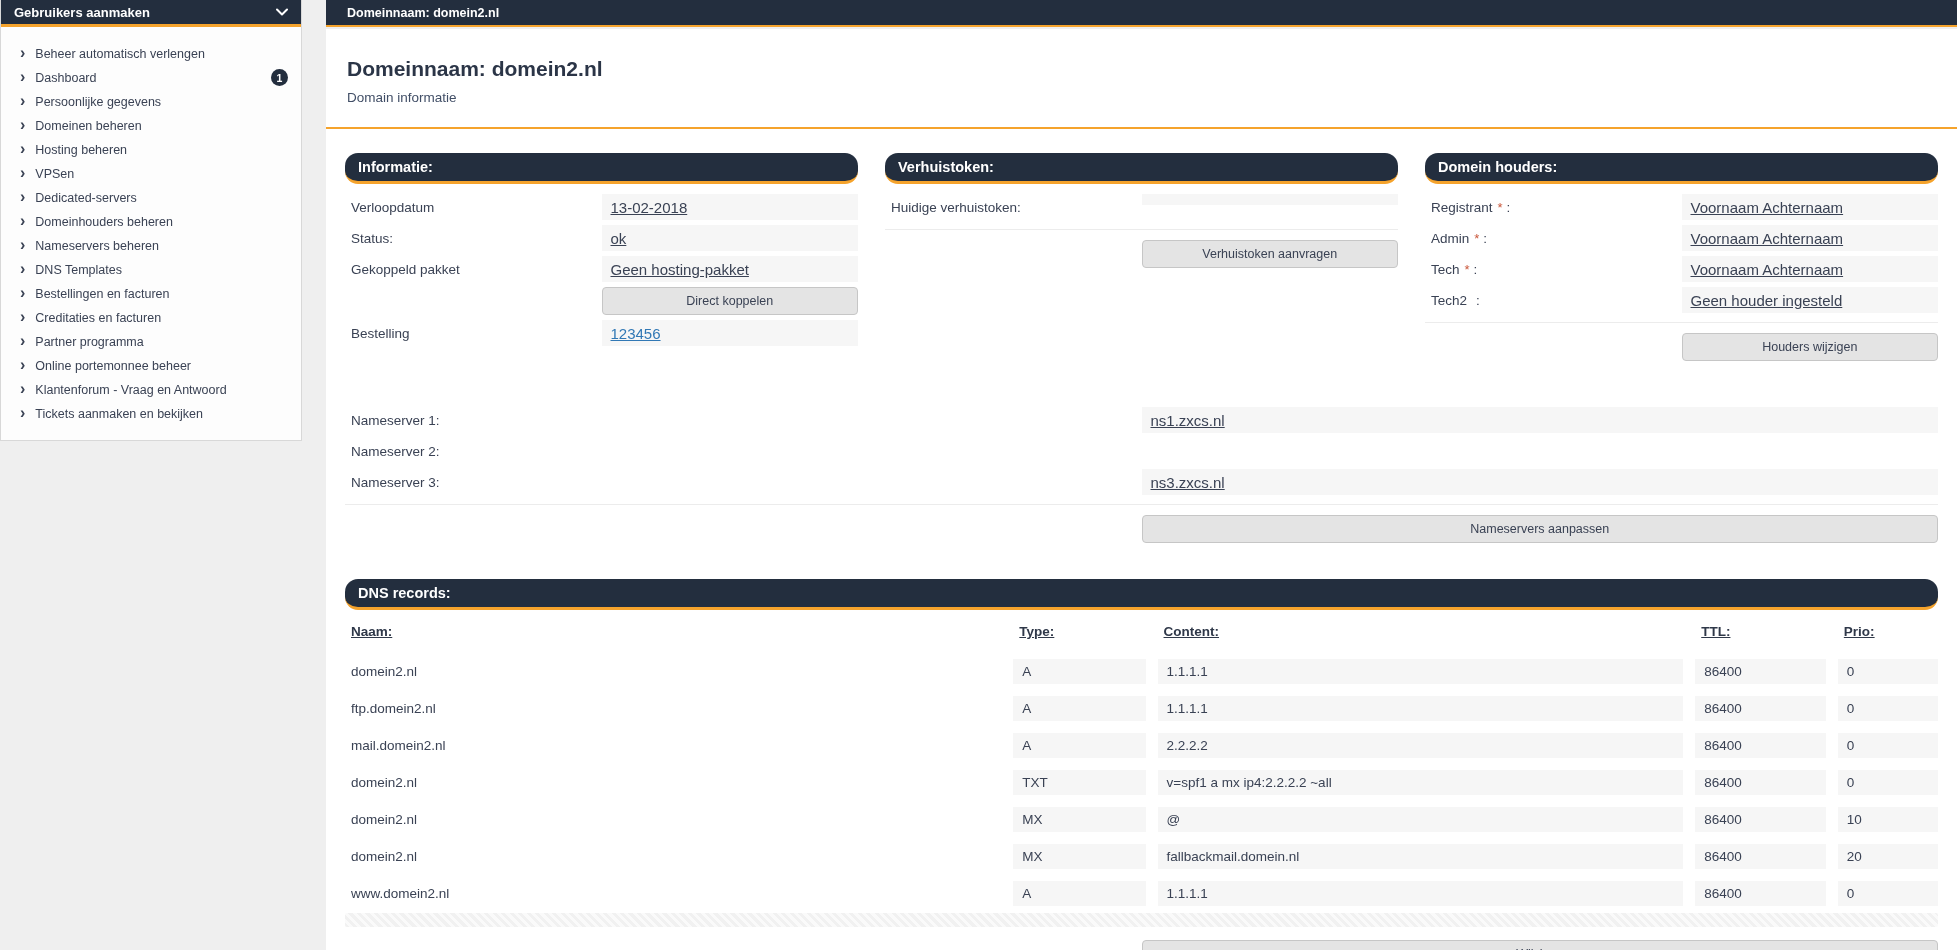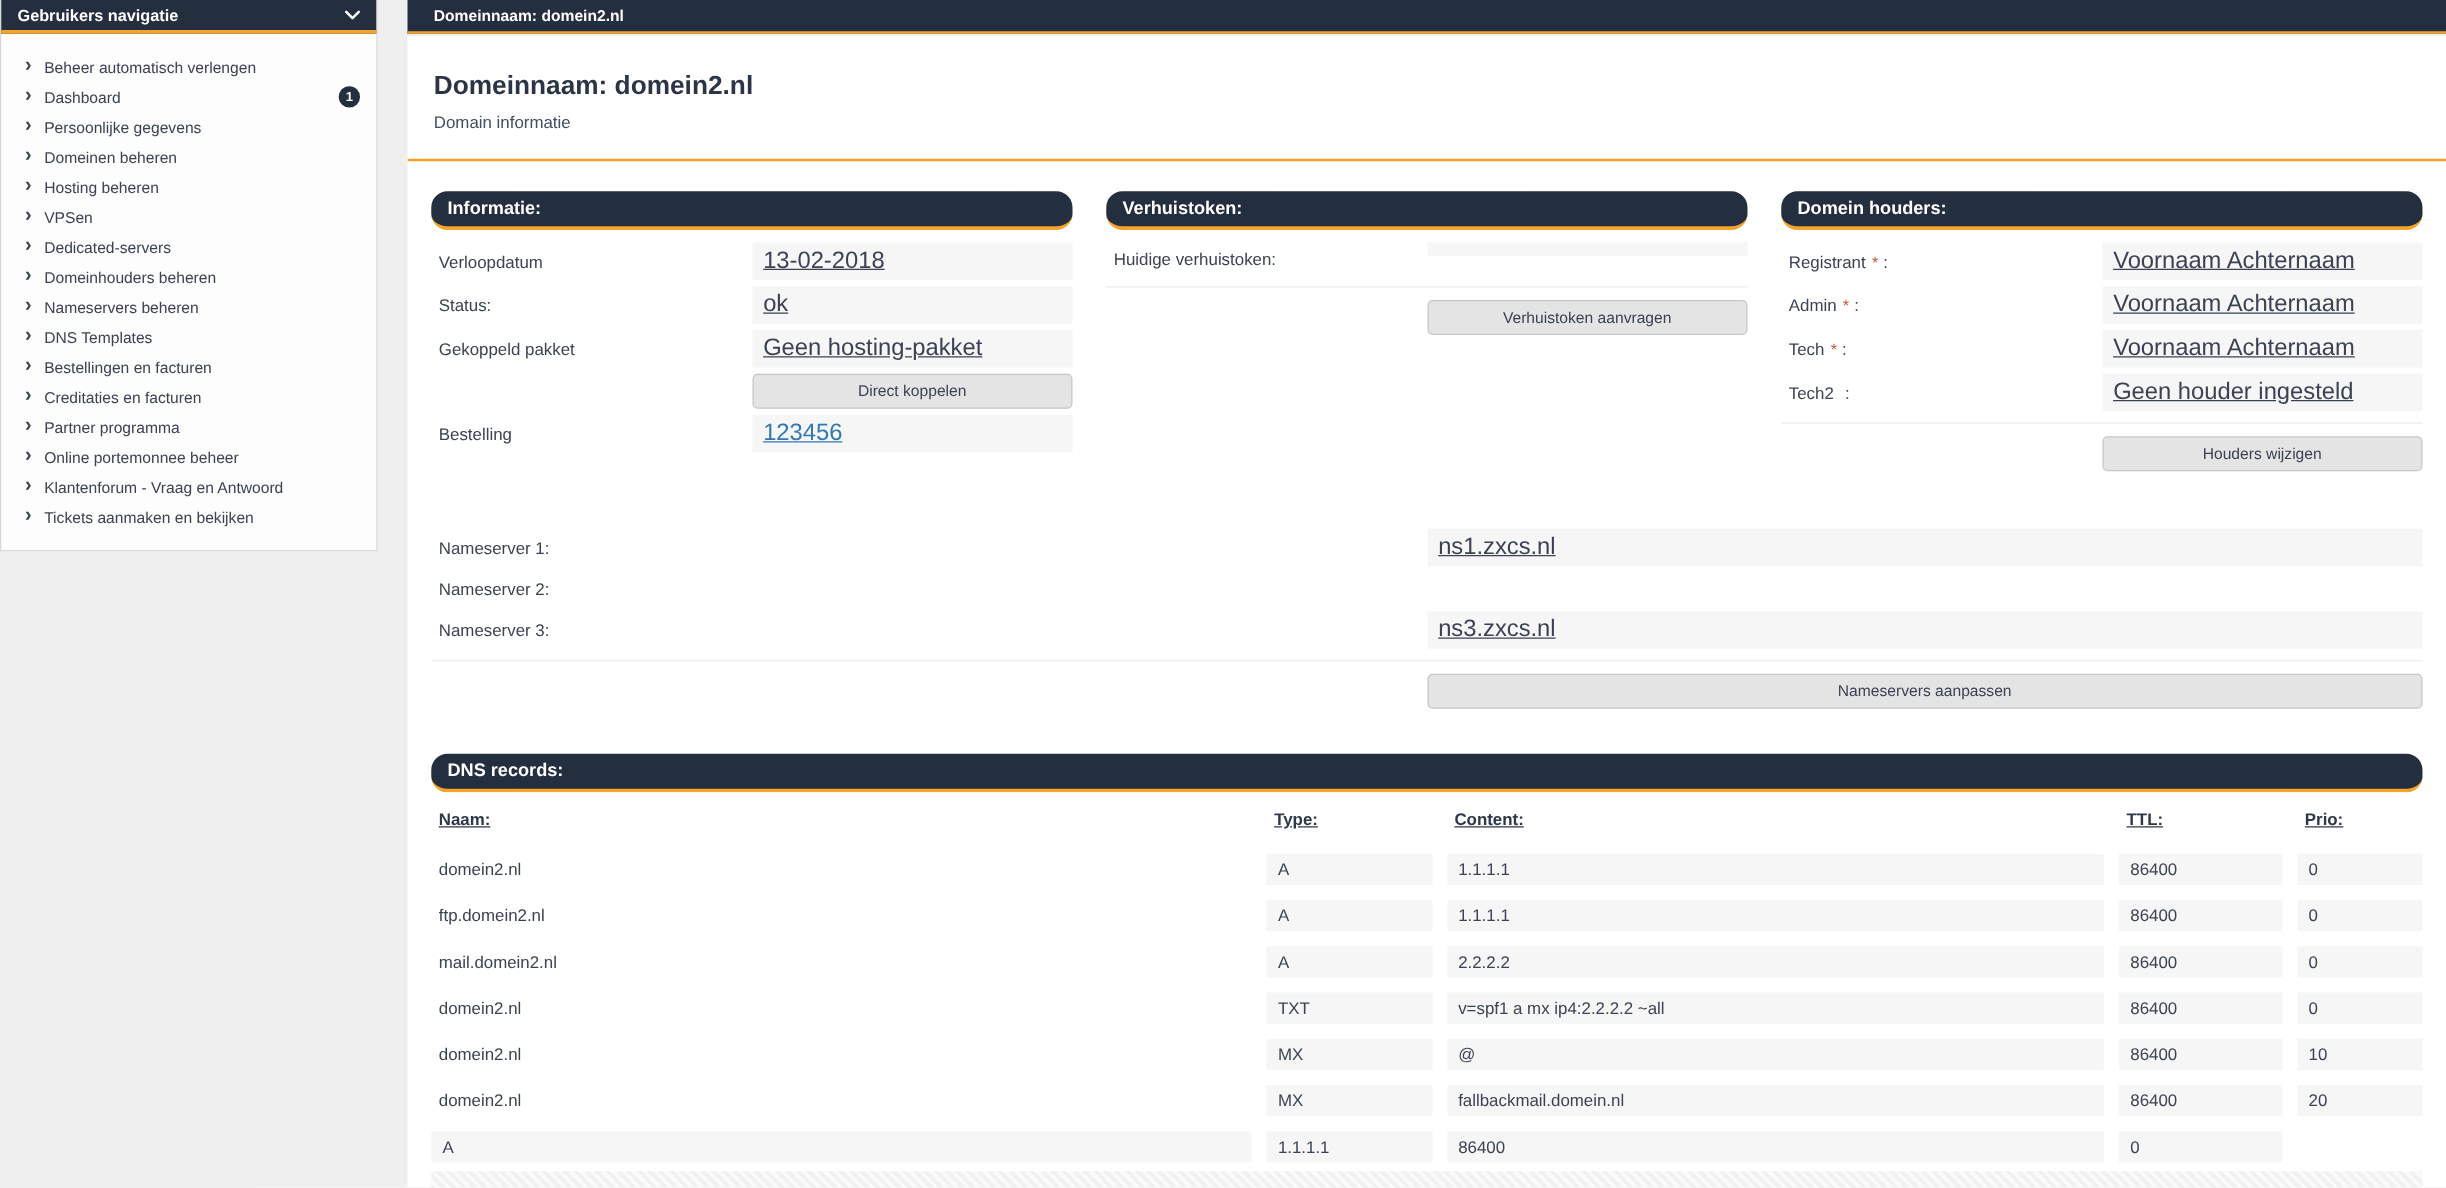--- a/index.html
+++ b/index.html
@@ -66,21 +66,21 @@
   .panel-body { padding-top:10px; }
 
   .prow { display:flex; align-items:stretch; margin-bottom:5px; min-height:26px; }
   .plabel {
     width:50%; display:flex; align-items:center;
     font-size:13.5px; color:#3a4254; padding-left:6px;
   }
   .req { color:#c9573b; margin:0 4px 0 5px; font-size:13px; }
   .pvalue {
     width:50%; background:#f6f6f6; display:flex; align-items:center;
-    padding:4px 9px; font-size:19px; color:#3a4254;
+    padding:4px 9px; font-size:15px; color:#3a4254;
   }
   .pvalue.empty { height:11px; align-self:flex-start; padding:0; }
   a.dark { color:#3a4254; text-decoration:underline; cursor:pointer; }
   a.blue { color:#3178b5; text-decoration:underline; cursor:pointer; }
 
   .btn {
     display:block; width:100%;
     background:#e4e4e4; border:1px solid #c6c6c6; border-radius:4px;
     font-family:inherit; font-size:12.5px; color:#3a4254;
     padding:6px 10px; cursor:pointer; text-align:center;
@@ -109,21 +109,21 @@
   .btn-row { margin-top:13px; }
   .chevdown-icon { display:flex; }
 </style>
 </head>
 <body>
 
 <div id="app">
 
   <aside class="sidebar">
     <div class="sidebar-header">
-      <span>Gebruikers navigatie</span>
+      <span>Gebruikers aanmaken</span>
       <span class="chevdown-icon">
         <svg width="12" height="8" viewBox="0 0 12 8">
             <path d="M1 1.5 L6 6.5 L11 1.5" fill="none" stroke="#ffffff" stroke-width="2" stroke-linecap="round" stroke-linejoin="round"></path>
           </svg>
       </span>
     </div>
     <ul class="sidebar-list">
       <li class="sidebar-item">
           <span class="chev">›</span>
           <span>Beheer automatisch verlengen</span>
@@ -375,20 +375,21 @@
         <div class="dns-c">@</div>
         <div class="dns-c">86400</div>
         <div class="dns-c">10</div>
 
         <div class="dns-c naam">domein2.nl</div>
         <div class="dns-c">MX</div>
         <div class="dns-c">fallbackmail.domein.nl</div>
         <div class="dns-c">86400</div>
         <div class="dns-c">20</div>
 
+        <div class="dns-c naam">www.domein2.nl</div>
         <div class="dns-c">A</div>
         <div class="dns-c">1.1.1.1</div>
         <div class="dns-c">86400</div>
         <div class="dns-c">0</div>
       </div>
       <div class="strip"></div>
       <div class="btn-row">
         <div class="btn-half">
           <button class="btn">Wijzigen</button>
         </div>

